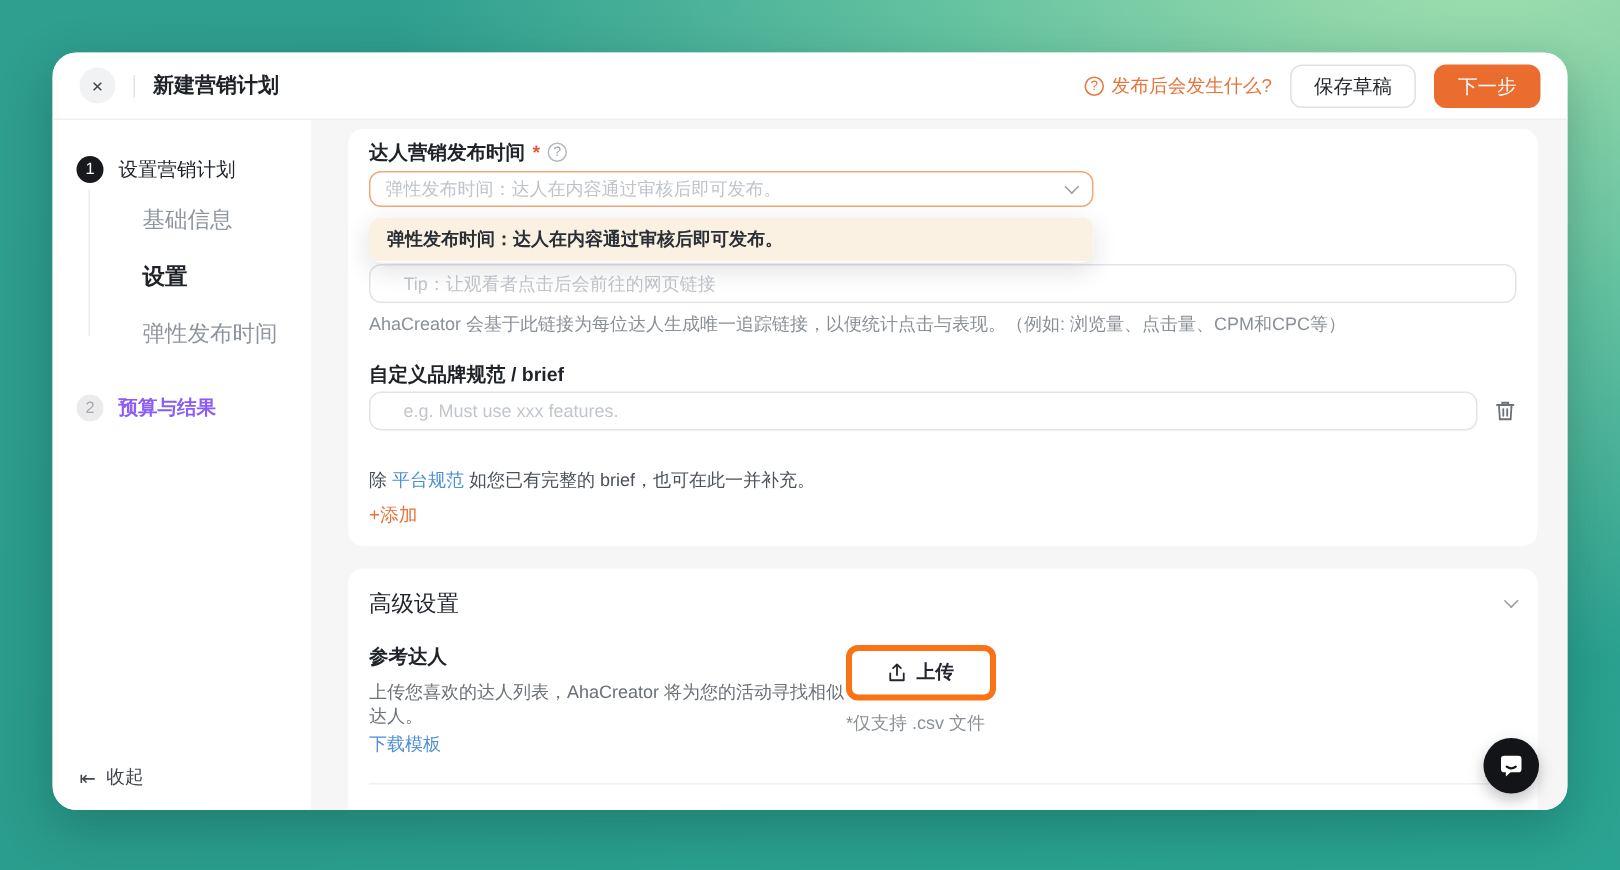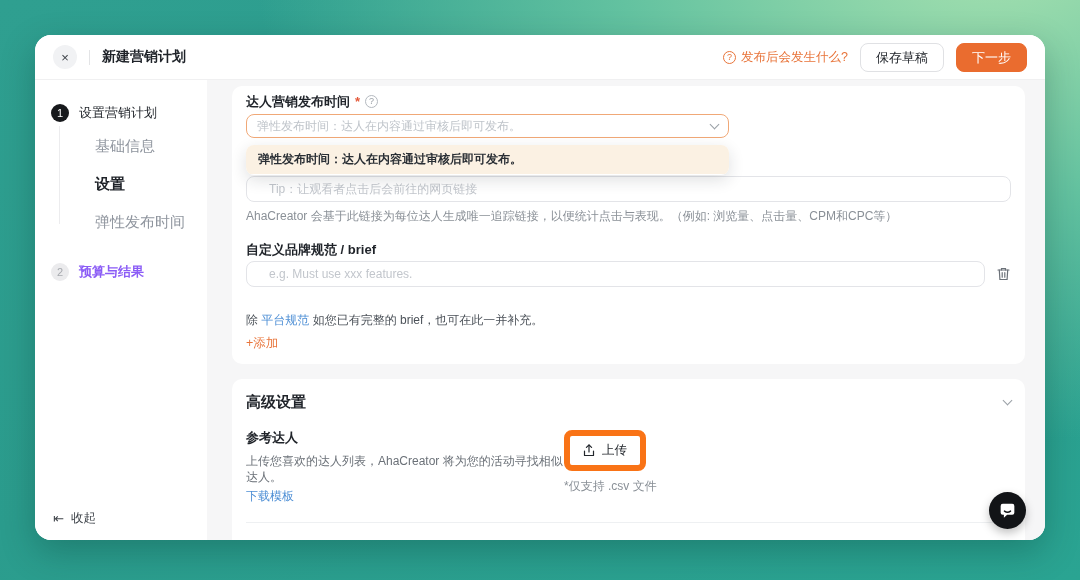--- a/index.html
+++ b/index.html
@@ -61,28 +61,28 @@
   .track-input { margin-top:38px; }
   .helper { font-size:12px; color:#8a9097; margin-top:7px; line-height:1.25; }
   .brief-label { margin-top:18px;text-align:right; }
   .brief-row { display:flex; align-items:center; gap:11px; margin-top:4px; }
   .trash { flex:none; cursor:pointer; display:flex; }
   .helper2 { margin-top:26px; color:#4b5158; }
   .lnk { color:#4e8fd5; cursor:pointer; text-decoration:none; }
   .add-link { display:inline-block; margin-top:7px; color:#e8743a; font-size:12.5px; cursor:pointer; }
   
   .adv-hdr { display:flex; align-items:center; justify-content:space-between; padding-top:6px; }
-  .adv-title { font-size:15px; font-weight:bold; }
+  .adv-title { font-size:15px; font-weight:normal; }
   .adv-section { display:flex; margin-top:17px; }
   .adv-left { width:318px; flex:none; }
   .sec-title { font-size:13px; font-weight:bold; }
   .sec-desc { font-size:12px; color:#6b7178; margin-top:6px; line-height:1.35; }
   .dl-link { font-size:12px; margin-top:3px; display:inline-block; }
   .adv-right { padding-top:1px; }
-  .upload-btn { display:inline-flex; align-items:center; gap:7px; border:6px solid #f97316; border-radius:8px; background:#fff; padding:6px 13px; font-size:12.5px; color:#23272d; cursor:pointer; }
+  .upload-btn { display:inline-flex; align-items:center; gap:7px; border:4px solid #f97316; border-radius:8px; background:#fff; padding:6px 24px; font-size:12.5px; color:#23272d; cursor:pointer;font-weight:bold; }
   .upload-note { font-size:12px; color:#8a9097; margin-top:7px; }
   .sec-divider { height:1px; background:#eef0f2; margin:17px 0 0 0; }
   
   .chat { position:absolute; left:989px; top:492px; width:37px; height:37px; border-radius:50%; background:#121417; display:flex; align-items:center; justify-content:center; cursor:pointer; box-shadow:0 4px 10px rgba(0,0,0,.25); }
 </style>
 </head>
 <body>
 
 <div class="window">
 

